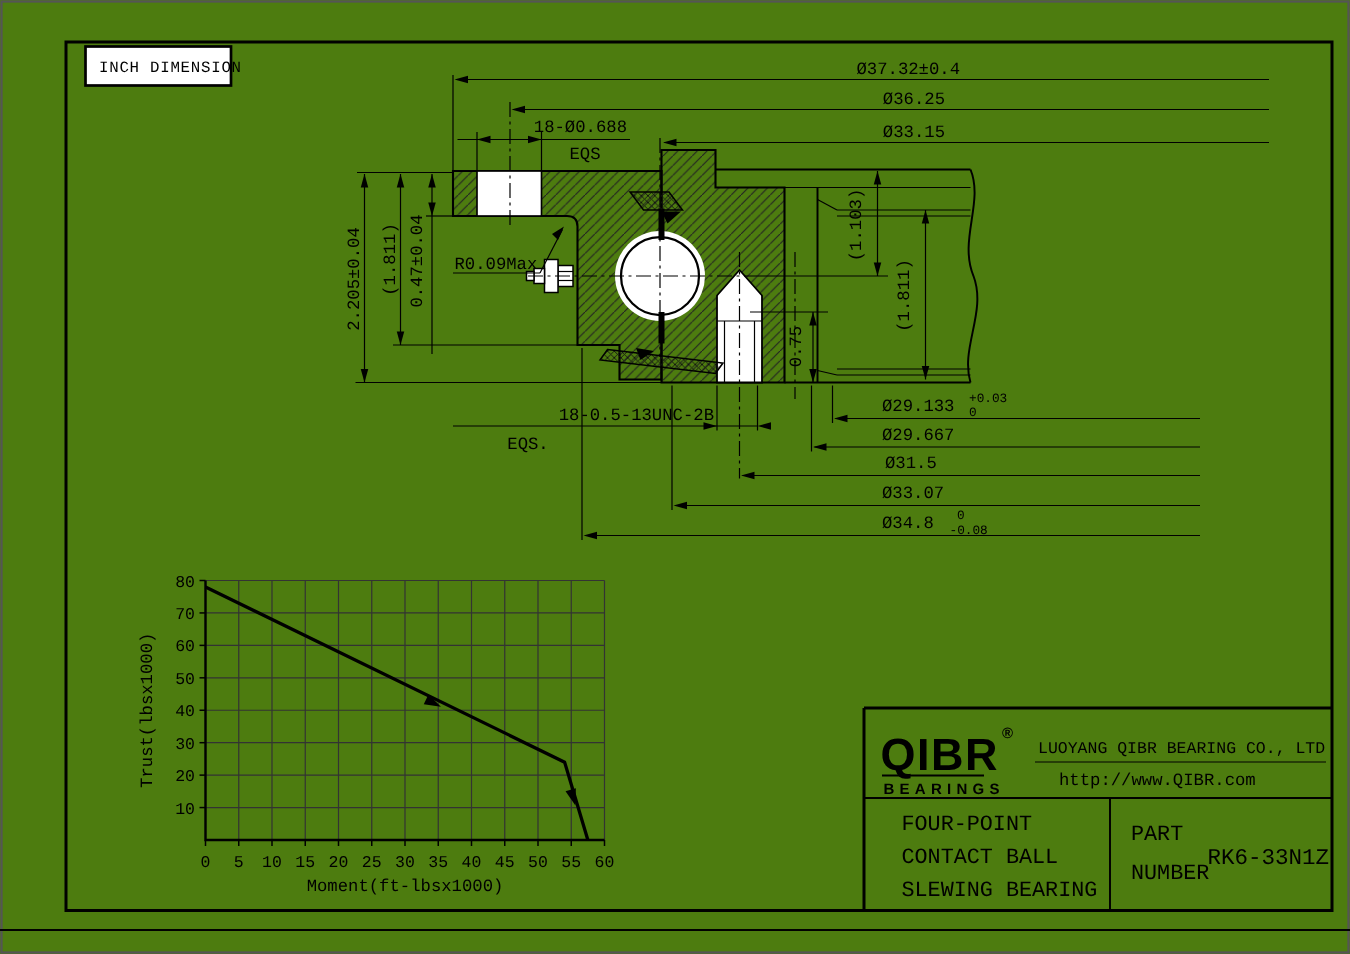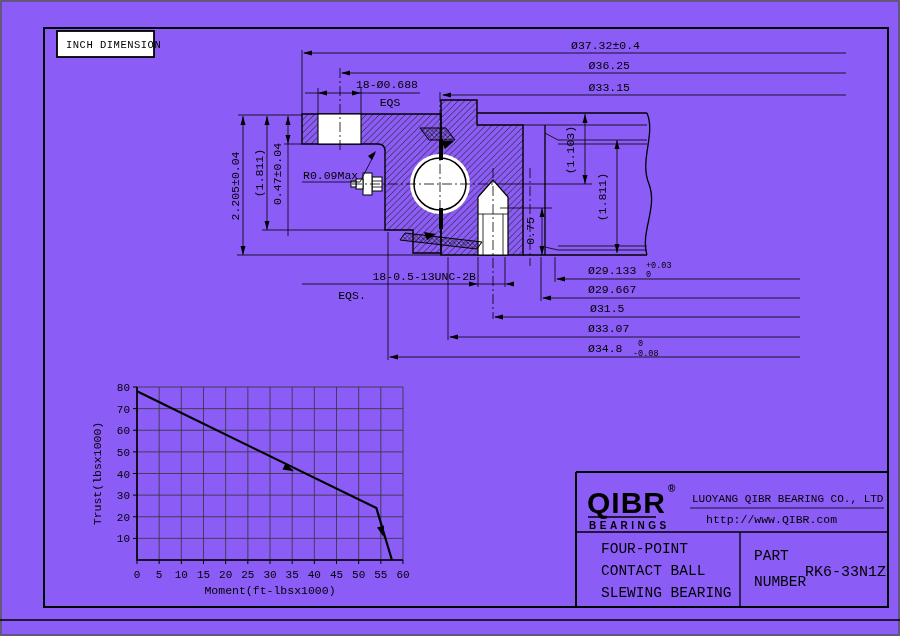--- a/index.html
+++ b/index.html
@@ -1,16 +1,16 @@
 <!DOCTYPE html>
 <html><head>
 <meta charset="utf-8">
 <style>
   html,body{margin:0;padding:0;background:#e8e8e8;}
-  .page{position:relative;width:900px;height:636px;background:#8b5cf6;overflow:hidden;
+  .page{position:relative;width:900px;height:636px;background:#4d7c0f;overflow:hidden;
         font-family:"Liberation Mono","DejaVu Sans Mono",monospace;}
   svg{position:absolute;left:0;top:0;}
   svg text{fill:#000;font-family:"Liberation Mono","DejaVu Sans Mono",monospace;}
   .dim{font-size:11.5px;}
   .dimsmall{font-size:8.5px;}
   .tick{font-size:11px;}
   .axtitle{font-size:11.5px;}
   .inchbox{font-size:10.5px;letter-spacing:0.5px;}
   .logo{font-family:"Liberation Sans","DejaVu Sans",sans-serif;font-weight:900;font-size:30px;letter-spacing:1px;}
   .logoreg{font-family:"Liberation Sans","DejaVu Sans",sans-serif;font-weight:700;font-size:10px;}

